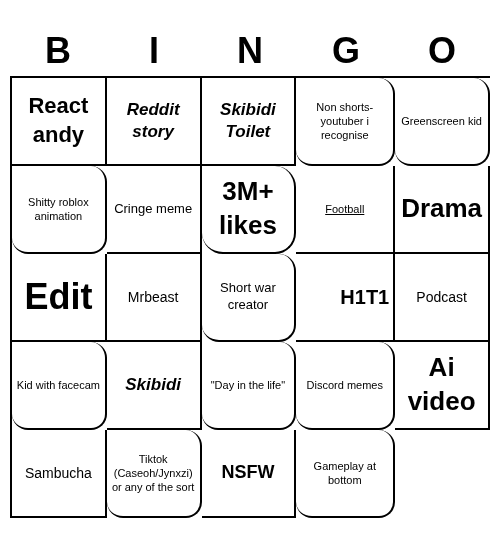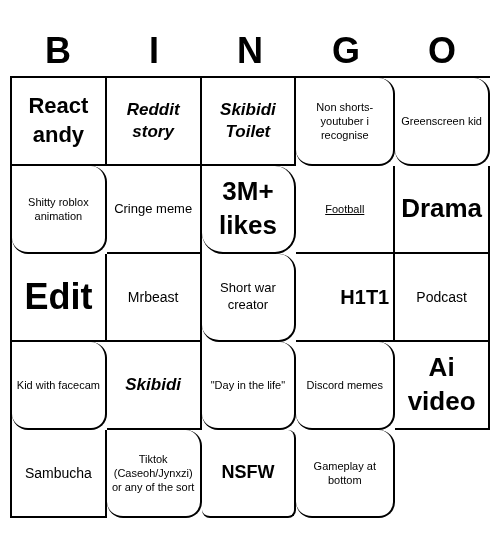--- a/index.html
+++ b/index.html
@@ -107,16 +107,16 @@
     <div class="bingo-cell" style="font-size:14px;">Podcast</div>
 
     <div class="bingo-cell small-text">Kid with facecam</div>
     <div class="bingo-cell medium-text">Skibidi</div>
     <div class="bingo-cell small-text">"Day in the life"</div>
     <div class="bingo-cell small-text">Discord memes</div>
 
     <div class="bingo-cell" style="font-size:26px;font-weight:bold;">Ai video</div>
     <div class="bingo-cell" style="font-size:14px;">Sambucha</div>
     <div class="bingo-cell small-text">Tiktok (Caseoh/Jynxzi) or any of the sort</div>
-    <div class="bingo-cell" style="font-size:18px;font-weight:bold;border-radius:8px;">NSFW</div>
+    <div class="bingo-cell" style="font-size:18px;font-weight:bold;">NSFW</div>
     <div class="bingo-cell small-text">Gameplay at bottom</div>
   </div>
 </div>
 
 </body></html>

